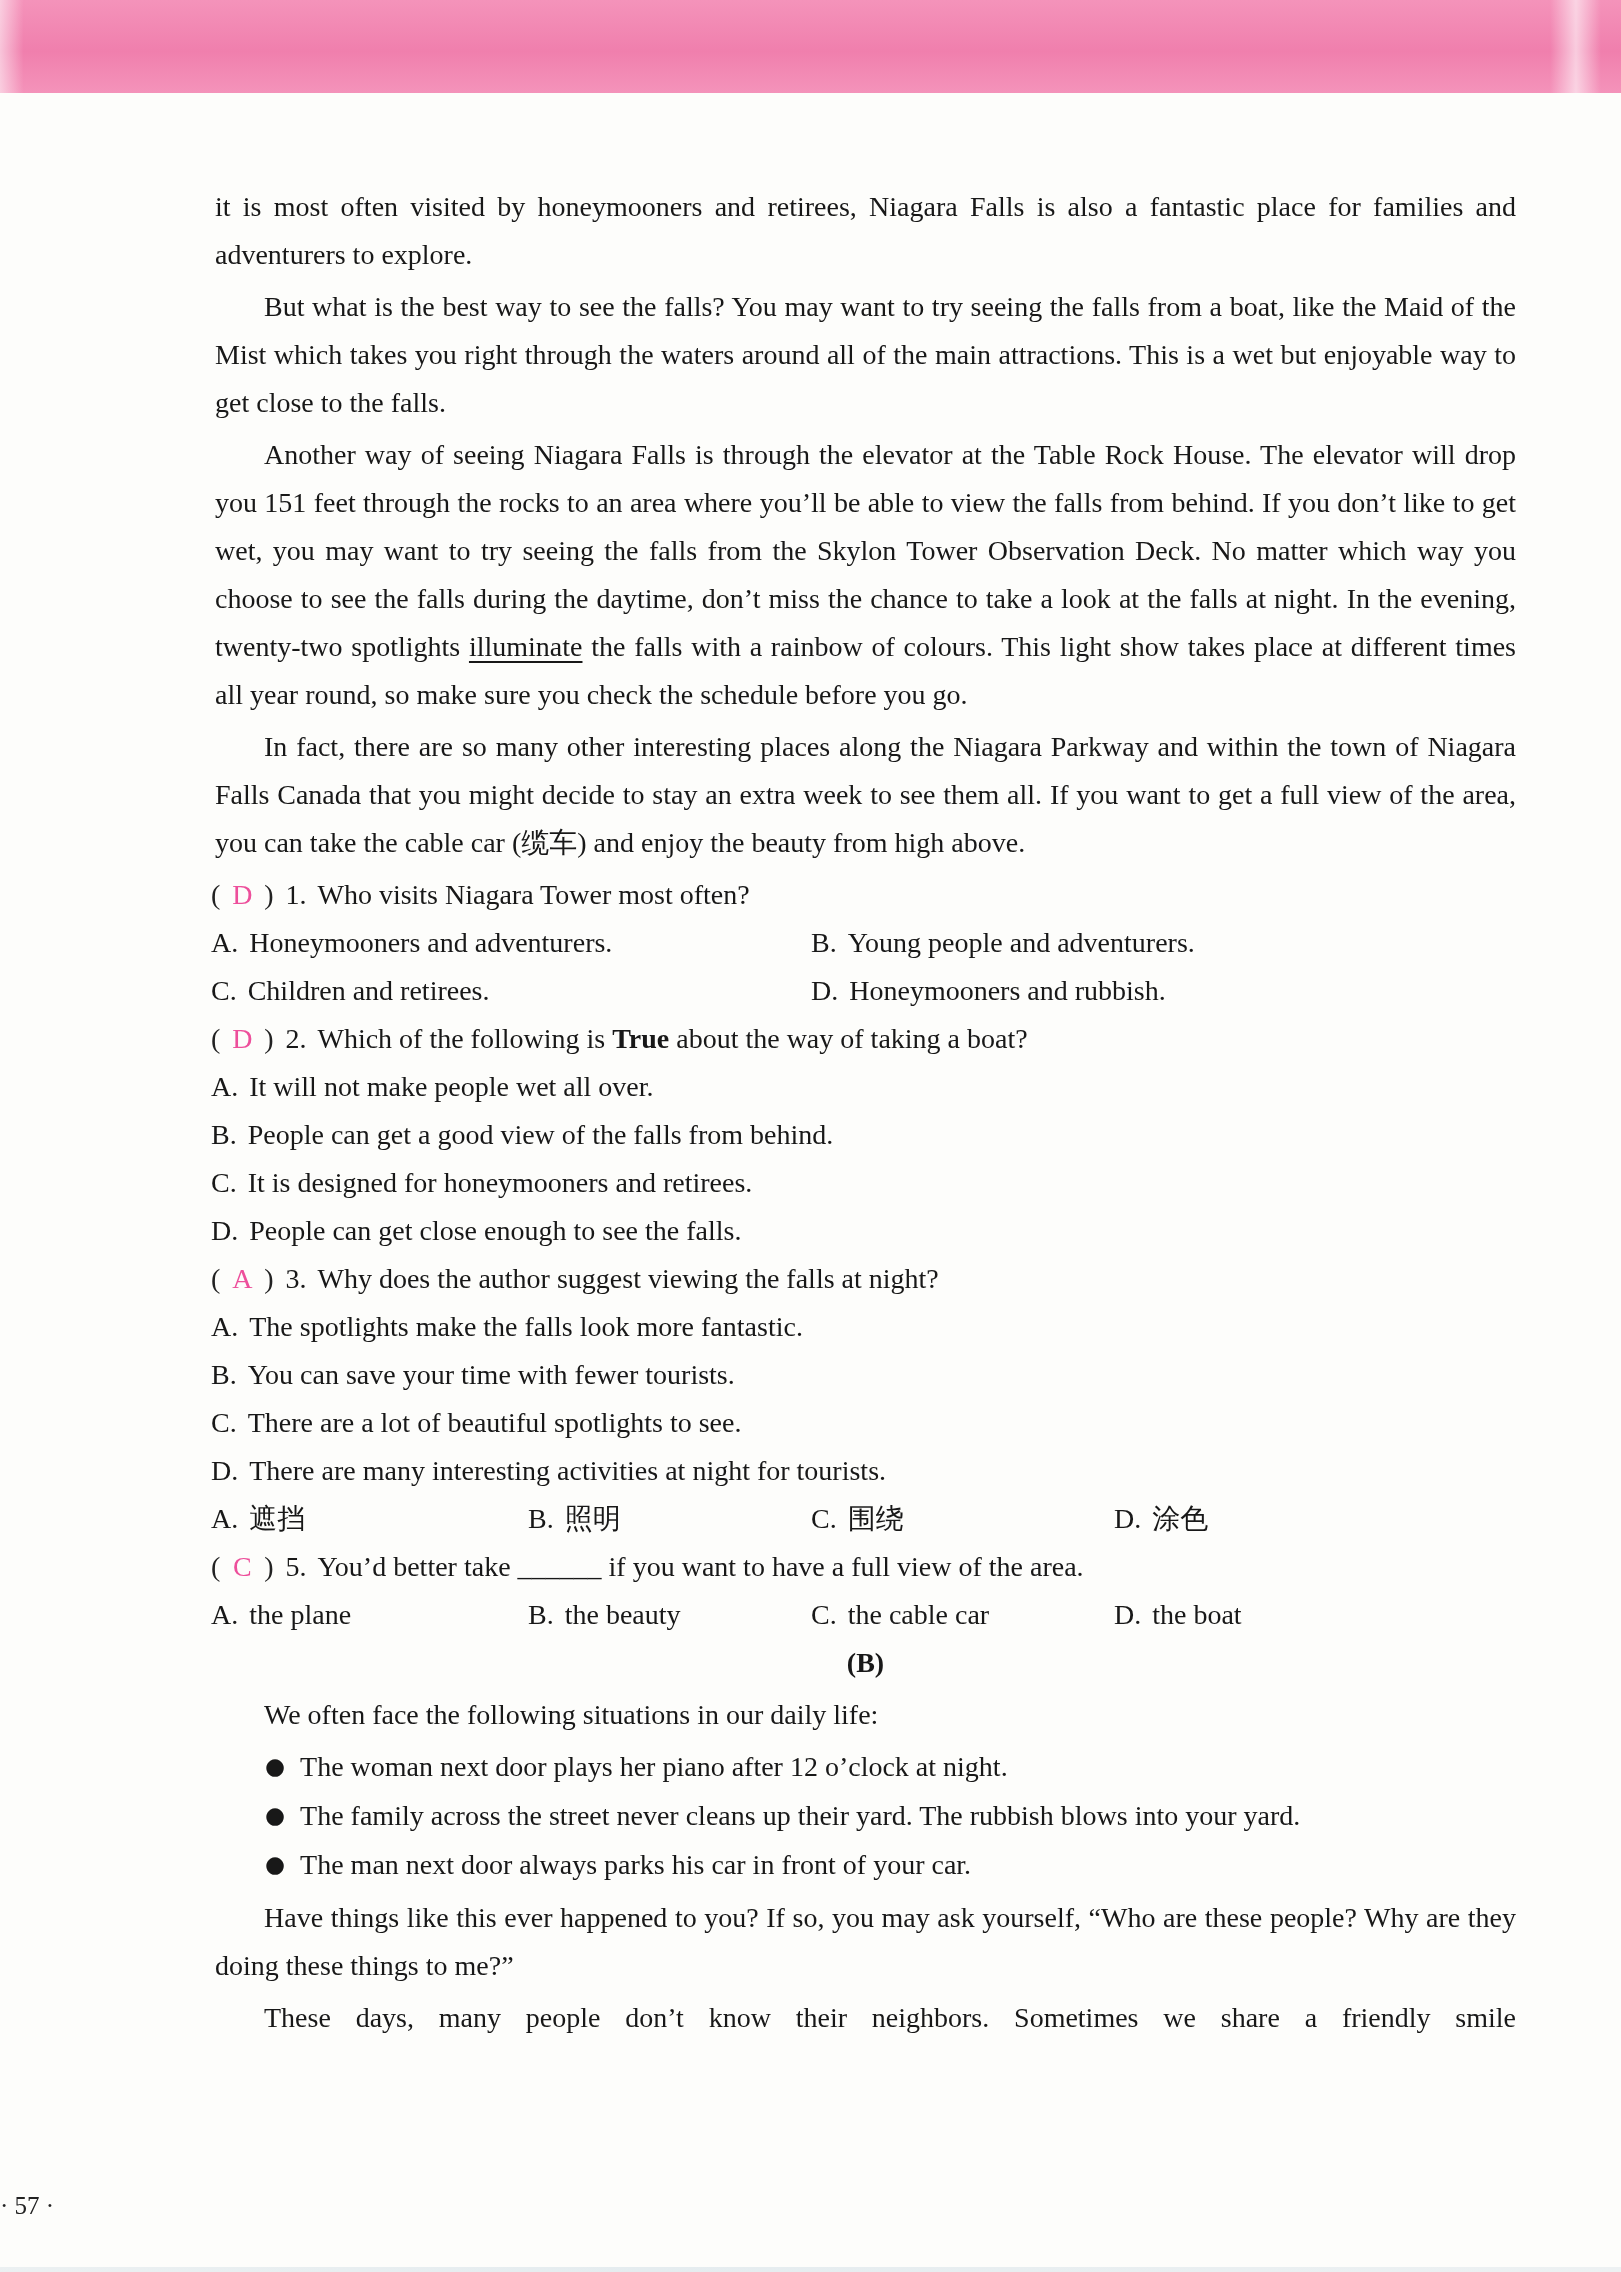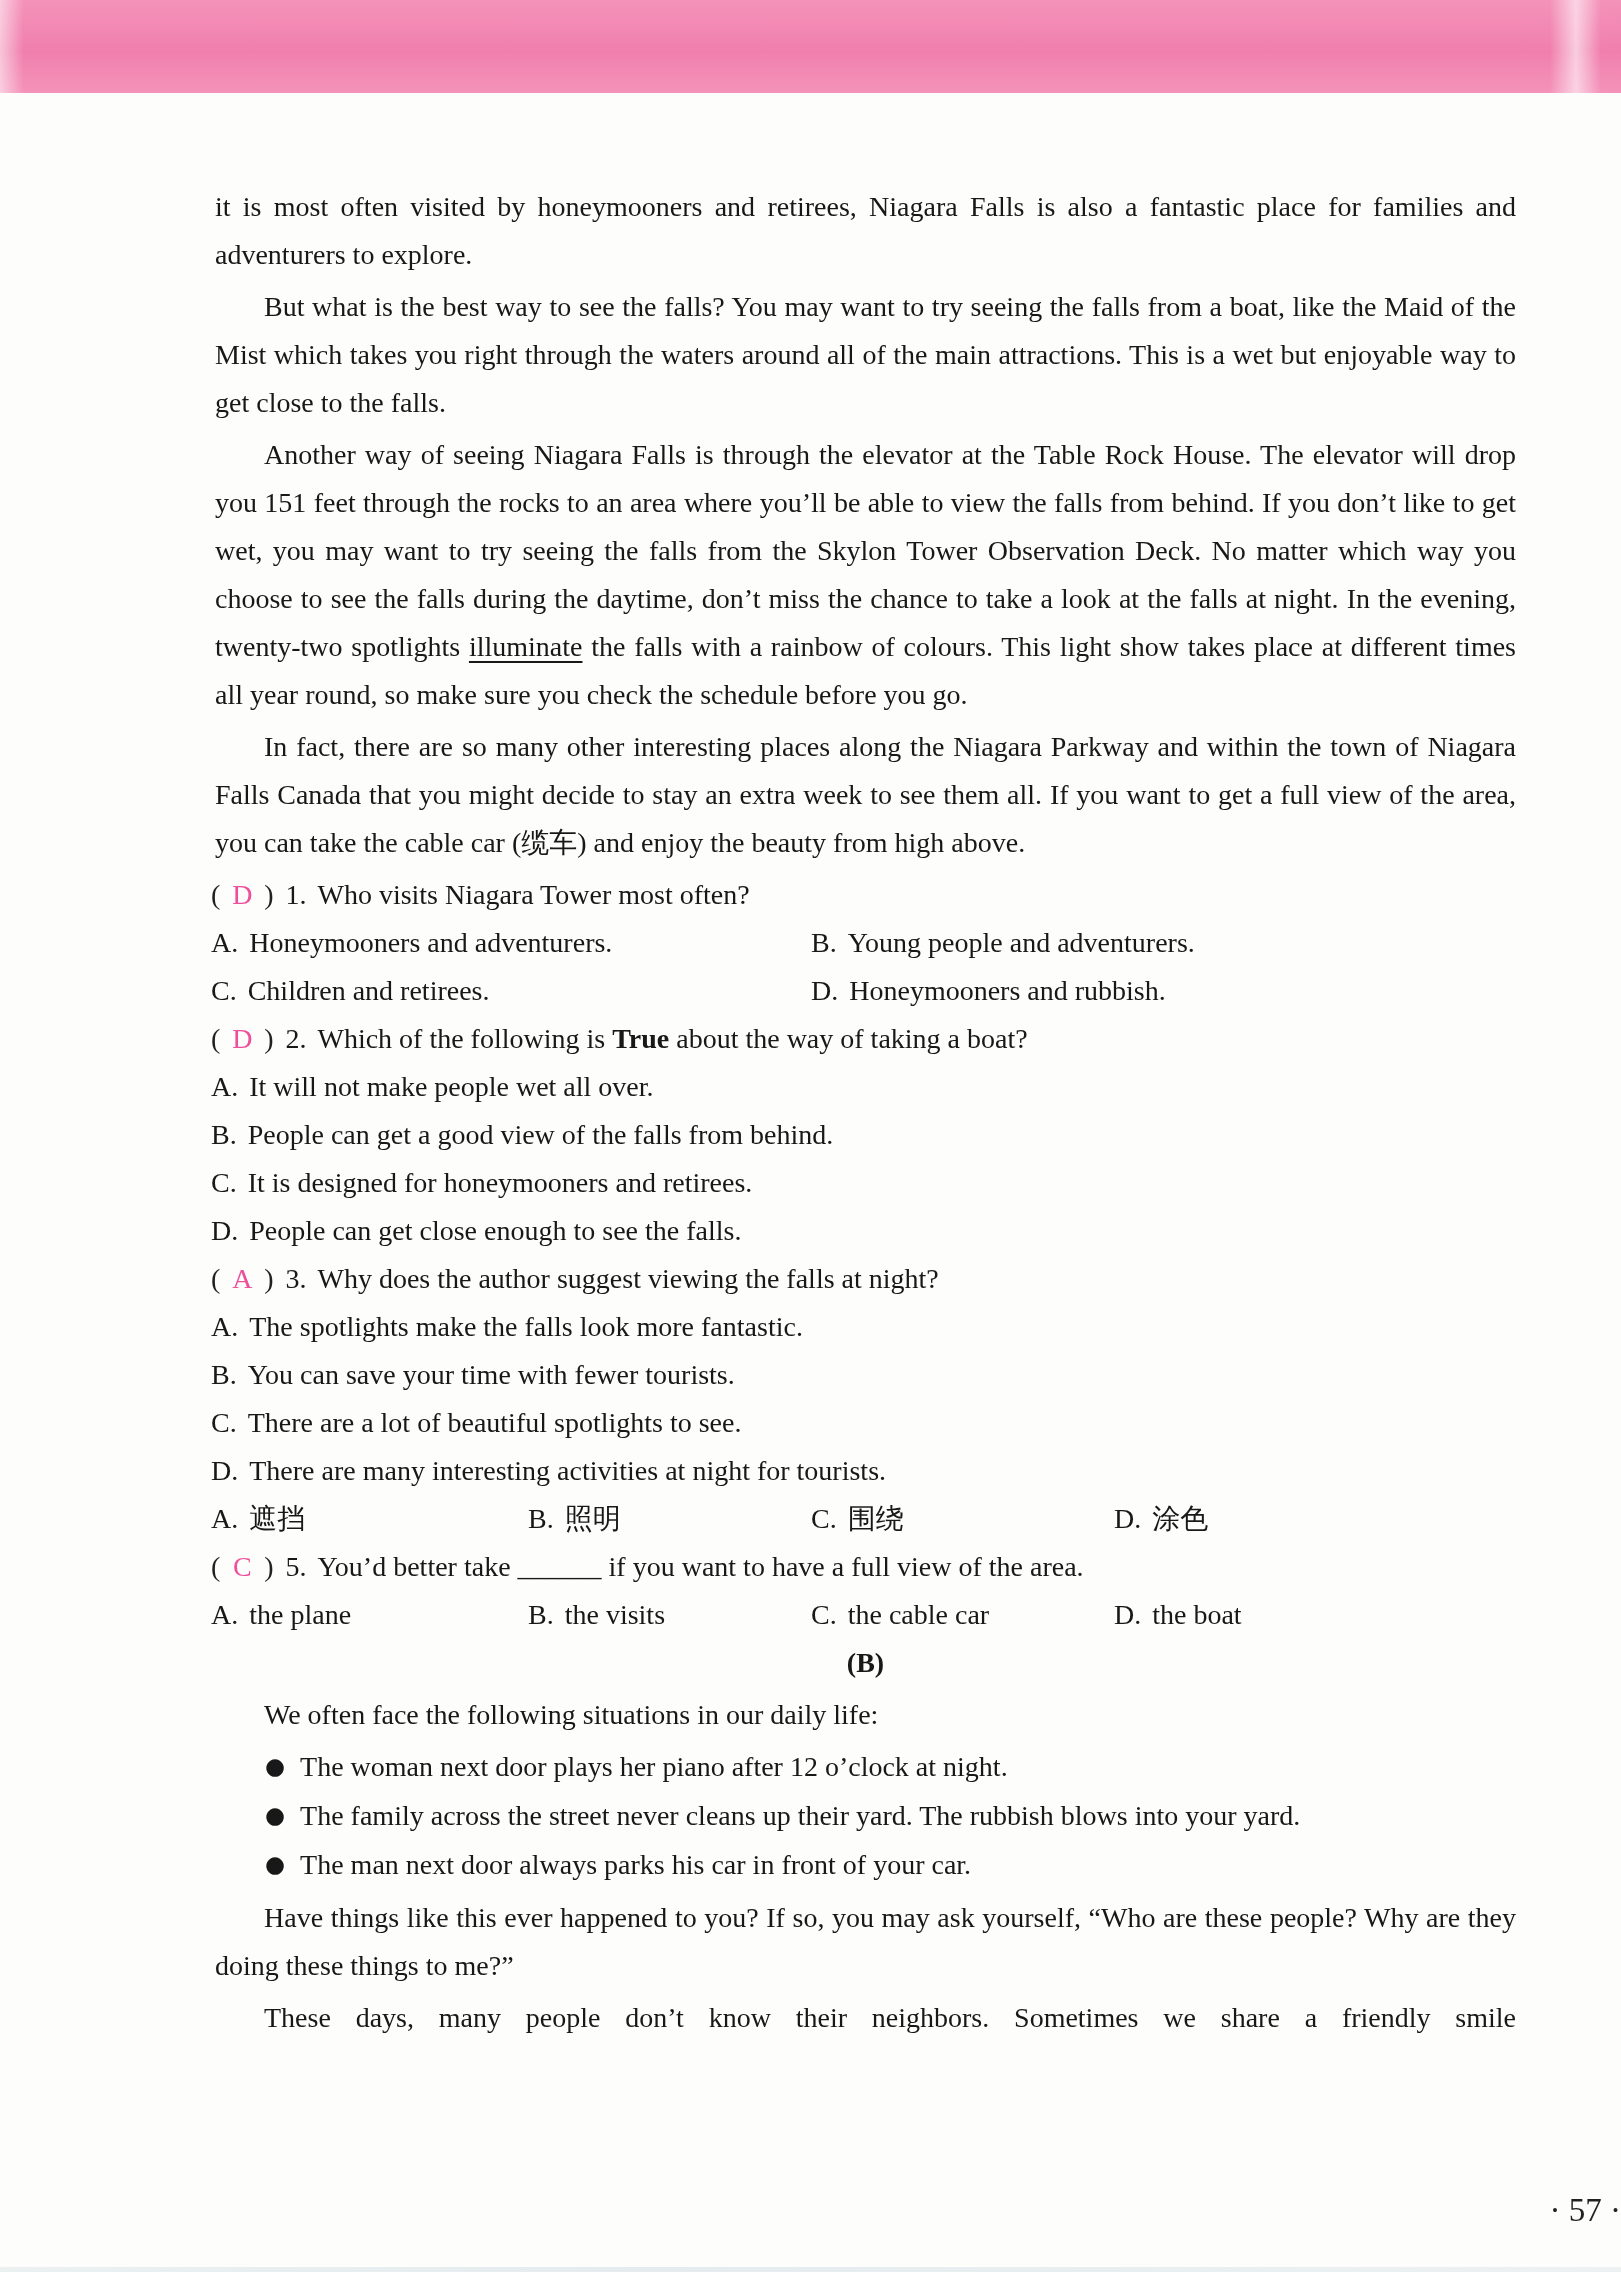--- a/index.html
+++ b/index.html
@@ -67,22 +67,22 @@
     margin-right: 15px;
     font-size: 23px;
     transform: translateY(-2.5px);
     font-family: "DejaVu Sans", sans-serif;
   }
   .page-number {
     position: absolute;
     top: 2192px;
     left: 0;
     width: 1621px;
-    text-align: right;
-    font-size: 33px;
+    text-align: left;
+    font-size: 25px;
     color: #222;
   }
   .bottom-edge {
     position: absolute;
     bottom: 0; left: 0;
     width: 1621px; height: 5.9px;
     background: linear-gradient(90deg, #e7edef, #dfe8ec 40%, #e9eef0);
     opacity: 0.8;
   }
 </style>
@@ -139,21 +139,21 @@
         <span class="opt"><span class="opt-label">B.</span><span>照明</span></span>
         <span class="opt"><span class="opt-label">C.</span><span>围绕</span></span>
         <span class="opt"><span class="opt-label">D.</span><span>涂色</span></span>
       </div>
     </div>
 
     <div class="question">
       <div class="q-line"><span class="q-mark"><span class="paren">(</span><span class="ans">C</span><span class="paren">)</span></span><span class="q-num">5.</span><span class="q-stem">You’d better take ______ if you want to have a full view of the area.</span></div>
       <div class="opts opts-4col">
         <span class="opt"><span class="opt-label">A.</span><span>the plane</span></span>
-        <span class="opt"><span class="opt-label">B.</span><span>the visits</span></span>
+        <span class="opt"><span class="opt-label">B.</span><span>the beauty</span></span>
         <span class="opt"><span class="opt-label">C.</span><span>the cable car</span></span>
         <span class="opt"><span class="opt-label">D.</span><span>the boat</span></span>
       </div>
     </div>
 
     <div class="section-heading">(B)</div>
 
     <p class="para indent">We often face the following situations in our daily life:</p>
 
     <div class="bullet-line"><span class="bullet">●</span><span class="bullet-text">The woman next door plays her piano after 12 o’clock at night.</span></div>

